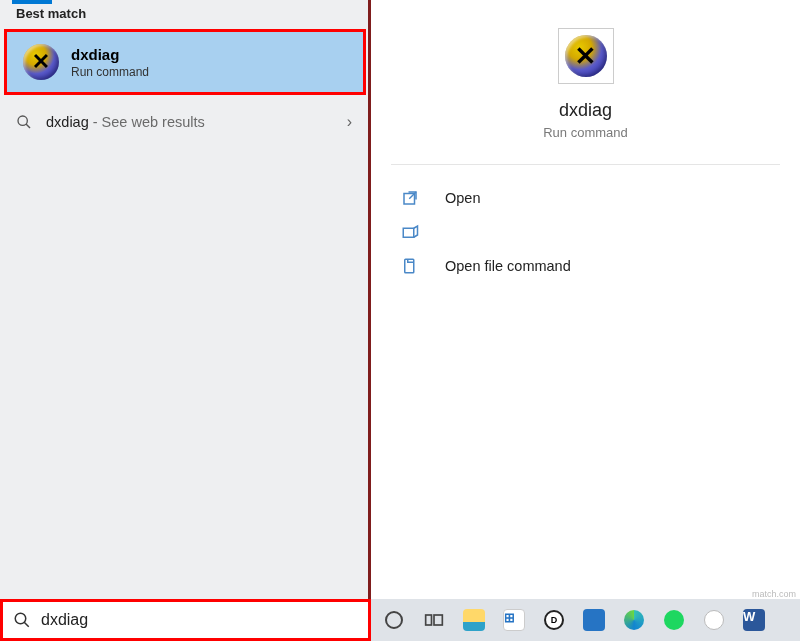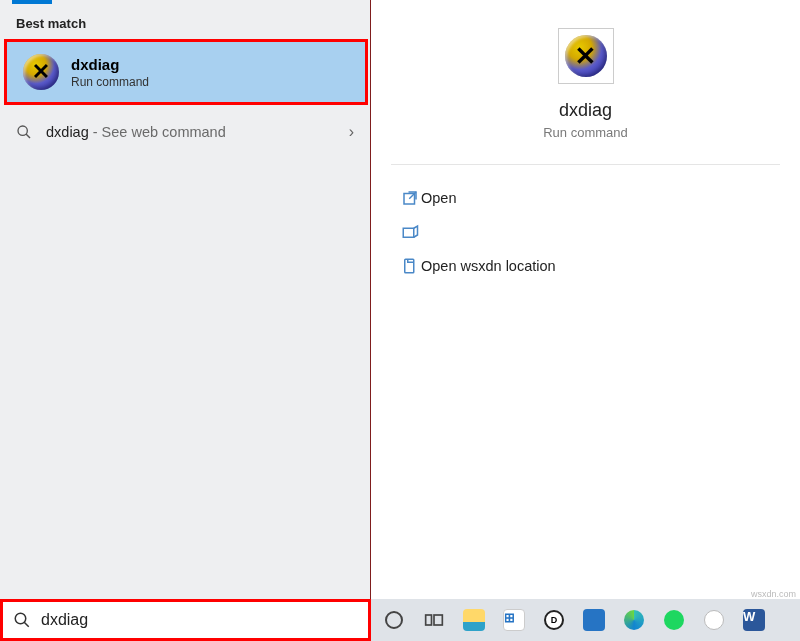--- a/index.html
+++ b/index.html
@@ -3,21 +3,21 @@
   <meta charset="utf-8">
   <style>
     * { box-sizing: border-box; margin: 0; padding: 0; font-family: "Segoe UI", Arial, sans-serif; }
     body { width: 800px; height: 641px; background: #fff; overflow: hidden; position: relative; }
 
     .top-accent { position: absolute; top: 0; left: 12px; width: 40px; height: 4px; background: #0078d4; }
 
     .main { display: flex; height: 599px; }
 
     
-    .left { width: 371px; background: #eeeff1; border-right: 1px solid #7f1d1d; padding-top: 10px; }
+    .left { width: 371px; background: #eeeff1; border-right: 3px solid #7f1d1d; }
     .section-header { font-size: 13px; font-weight: 600; color: #222; padding: 6px 16px 8px 16px; }
 
     .best-match-item {
       display: flex; align-items: center; gap: 12px;
       background: #a8d0f0; padding: 12px 16px; position: relative;
       border: 3px solid #f00; margin: 0 2px 8px 4px;
     }
     .dxdiag-icon {
       width: 36px; height: 36px; border-radius: 50%;
       background: radial-gradient(circle at 35% 30%, #e8c900 0%, #d4a800 30%, #5a5ac8 55%, #2020a0 100%);
@@ -40,21 +40,21 @@
     
     .right { flex: 1; background: #fff; padding-top: 28px; }
     .preview-hdr { text-align: center; padding-bottom: 24px; border-bottom: 1px solid #e5e5e5; margin: 0 20px; }
     .preview-hdr .big-icon { width: 56px; height: 56px; margin: 0 auto 16px; border: 1px solid #ccc; display:flex; align-items:center; justify-content:center; background:#fff; }
     .preview-hdr .big-icon .dxdiag-icon { width: 42px; height: 42px; font-size: 26px; }
     .preview-hdr .p-title { font-size: 18px; color: #222; margin-bottom: 4px; }
     .preview-hdr .p-sub   { font-size: 13px; color: #7a7a7a; }
 
     .actions { padding: 16px 30px; }
     .action-row {
-      display: flex; align-items: center; gap: 0;
+      display: flex; align-items: center; gap: 24px;
       padding: 8px 0; cursor: pointer; font-size: 14.5px; color: #222;
     }
     .action-row .aicon { width: 20px; color: #4a88c7; display:flex; }
 
     
     .bottom { position: absolute; left: 0; right: 0; bottom: 0; height: 42px; display: flex; }
     .searchbox {
       width: 371px; height: 42px; background: #fff;
       border: 3px solid #f00; display: flex; align-items: center;
       padding: 0 10px; gap: 10px;
@@ -108,21 +108,21 @@
 
     <div class="web-item">
       <div class="lead">
         <span>
           <svg width="16" height="16" viewBox="0 0 24 24" fill="none" stroke="#555" stroke-width="2">
               <circle cx="10" cy="10" r="7"></circle>
               <line x1="21" y1="21" x2="15" y2="15"></line>
             </svg>
         </span>
         <span>
-          <span class="term">dxdiag</span><span class="hint"> - See web command</span>
+          <span class="term">dxdiag</span><span class="hint"> - See web results</span>
         </span>
       </div>
       <span class="chevron">›</span>
     </div>
   </div>
 
   <div class="right">
     <div class="preview-hdr">
       <div class="big-icon">
         <div class="dxdiag-icon">✕</div>
@@ -150,27 +150,27 @@
             </svg>
         </span>
       </div>
       <div class="action-row">
         <span class="aicon">
           <svg width="18" height="18" viewBox="0 0 24 24" fill="none" stroke="#4a88c7" stroke-width="2">
               <rect x="5" y="3" width="12" height="18" rx="1"></rect>
               <path d="M9 3v4h8"></path>
             </svg>
         </span>
-        <span>Open wsxdn location</span>
+        <span>Open file command</span>
       </div>
     </div>
   </div>
 </div>
 
-<div class="watermark">wsxdn.com</div>
+<div class="watermark">match.com</div>
 
 <div class="bottom">
   <div class="searchbox">
     <span>
       <svg width="18" height="18" viewBox="0 0 24 24" fill="none" stroke="#333" stroke-width="2">
           <circle cx="10" cy="10" r="7"></circle>
           <line x1="21" y1="21" x2="15" y2="15"></line>
         </svg>
     </span>
     <input type="text" value="dxdiag" style="">

